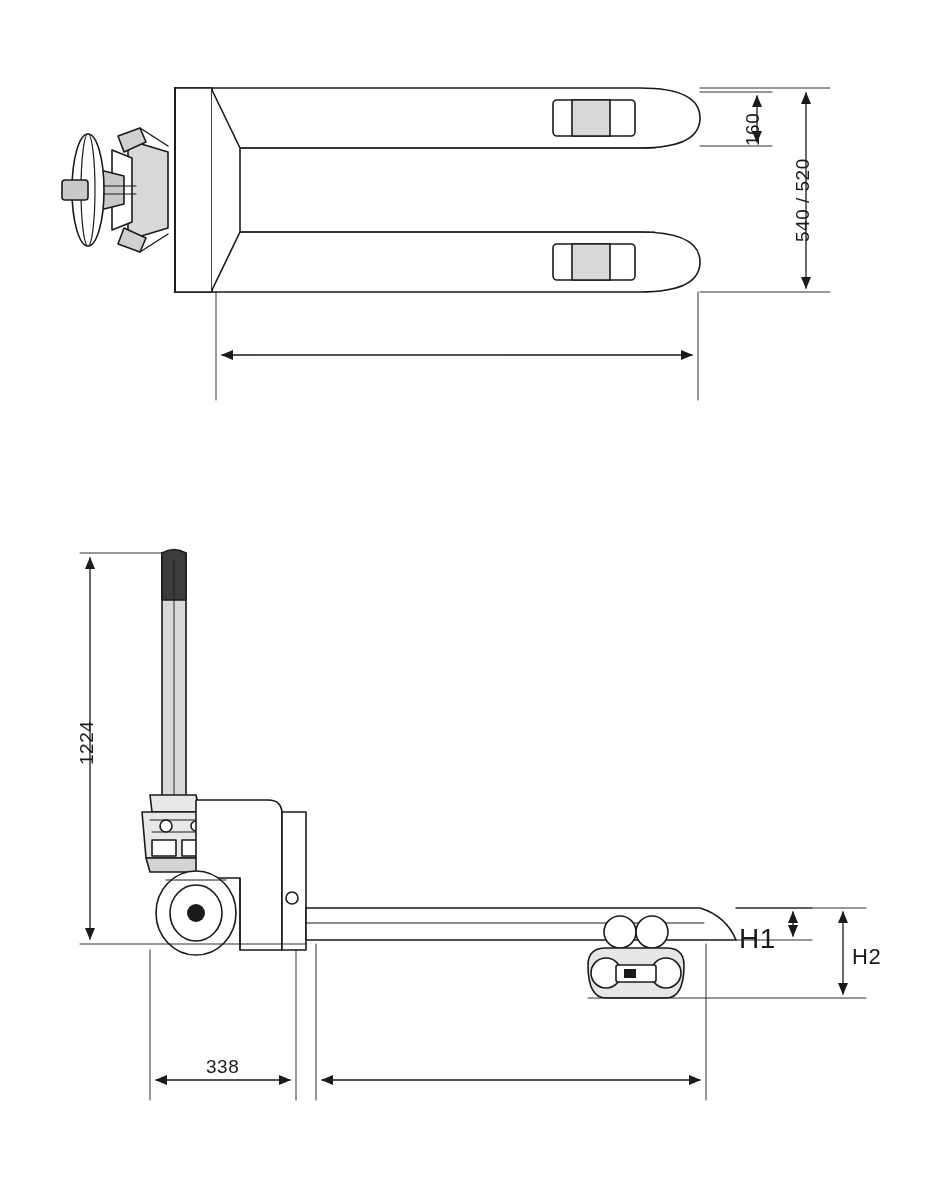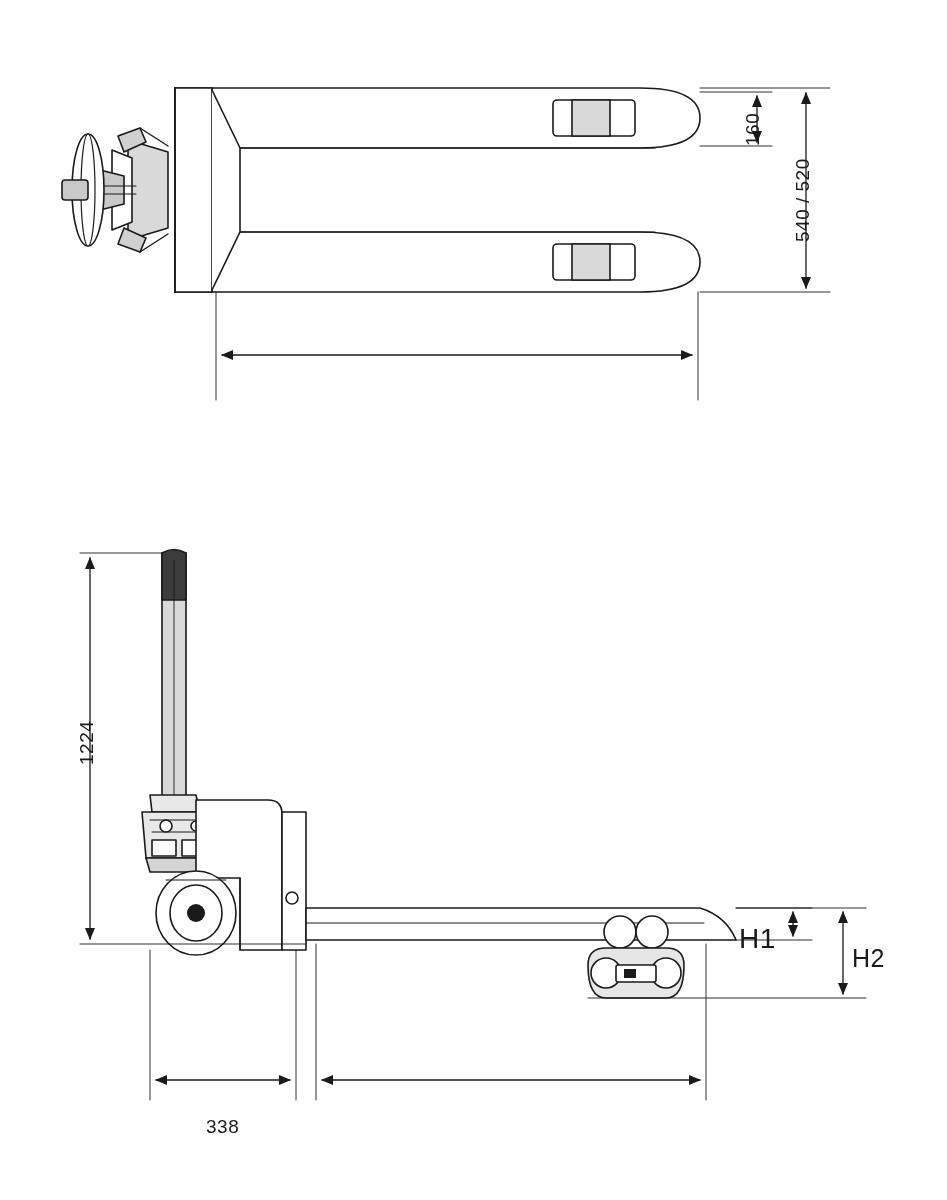--- a/index.html
+++ b/index.html
@@ -159,19 +159,19 @@
       </g>
     </g>
   </svg>
 
   <div class="dim-label vert" style="left:742px; top:146px;">160</div>
 
   <div class="dim-label vert" style="left:792px; top:242px;">540 / 520</div>
 
   <div class="dim-label vert" style="left:76px; top:765px;">1224</div>
 
-  <div class="dim-label" style="left:206px; top:1116px;text-align:right;">338</div>
+  <div class="dim-label" style="left:206px; top:1056px;text-align:right;">338</div>
 
   <div class="dim-label" style="left:739px; top:923px; font-size:28px;">H1</div>
 
-  <div class="dim-label" style="left:852px; top:944px; font-size:25px;">H2</div>
+  <div class="dim-label" style="left:852px; top:944px; font-size:22px;">H2</div>
 
 </div>
 
 </body></html>

